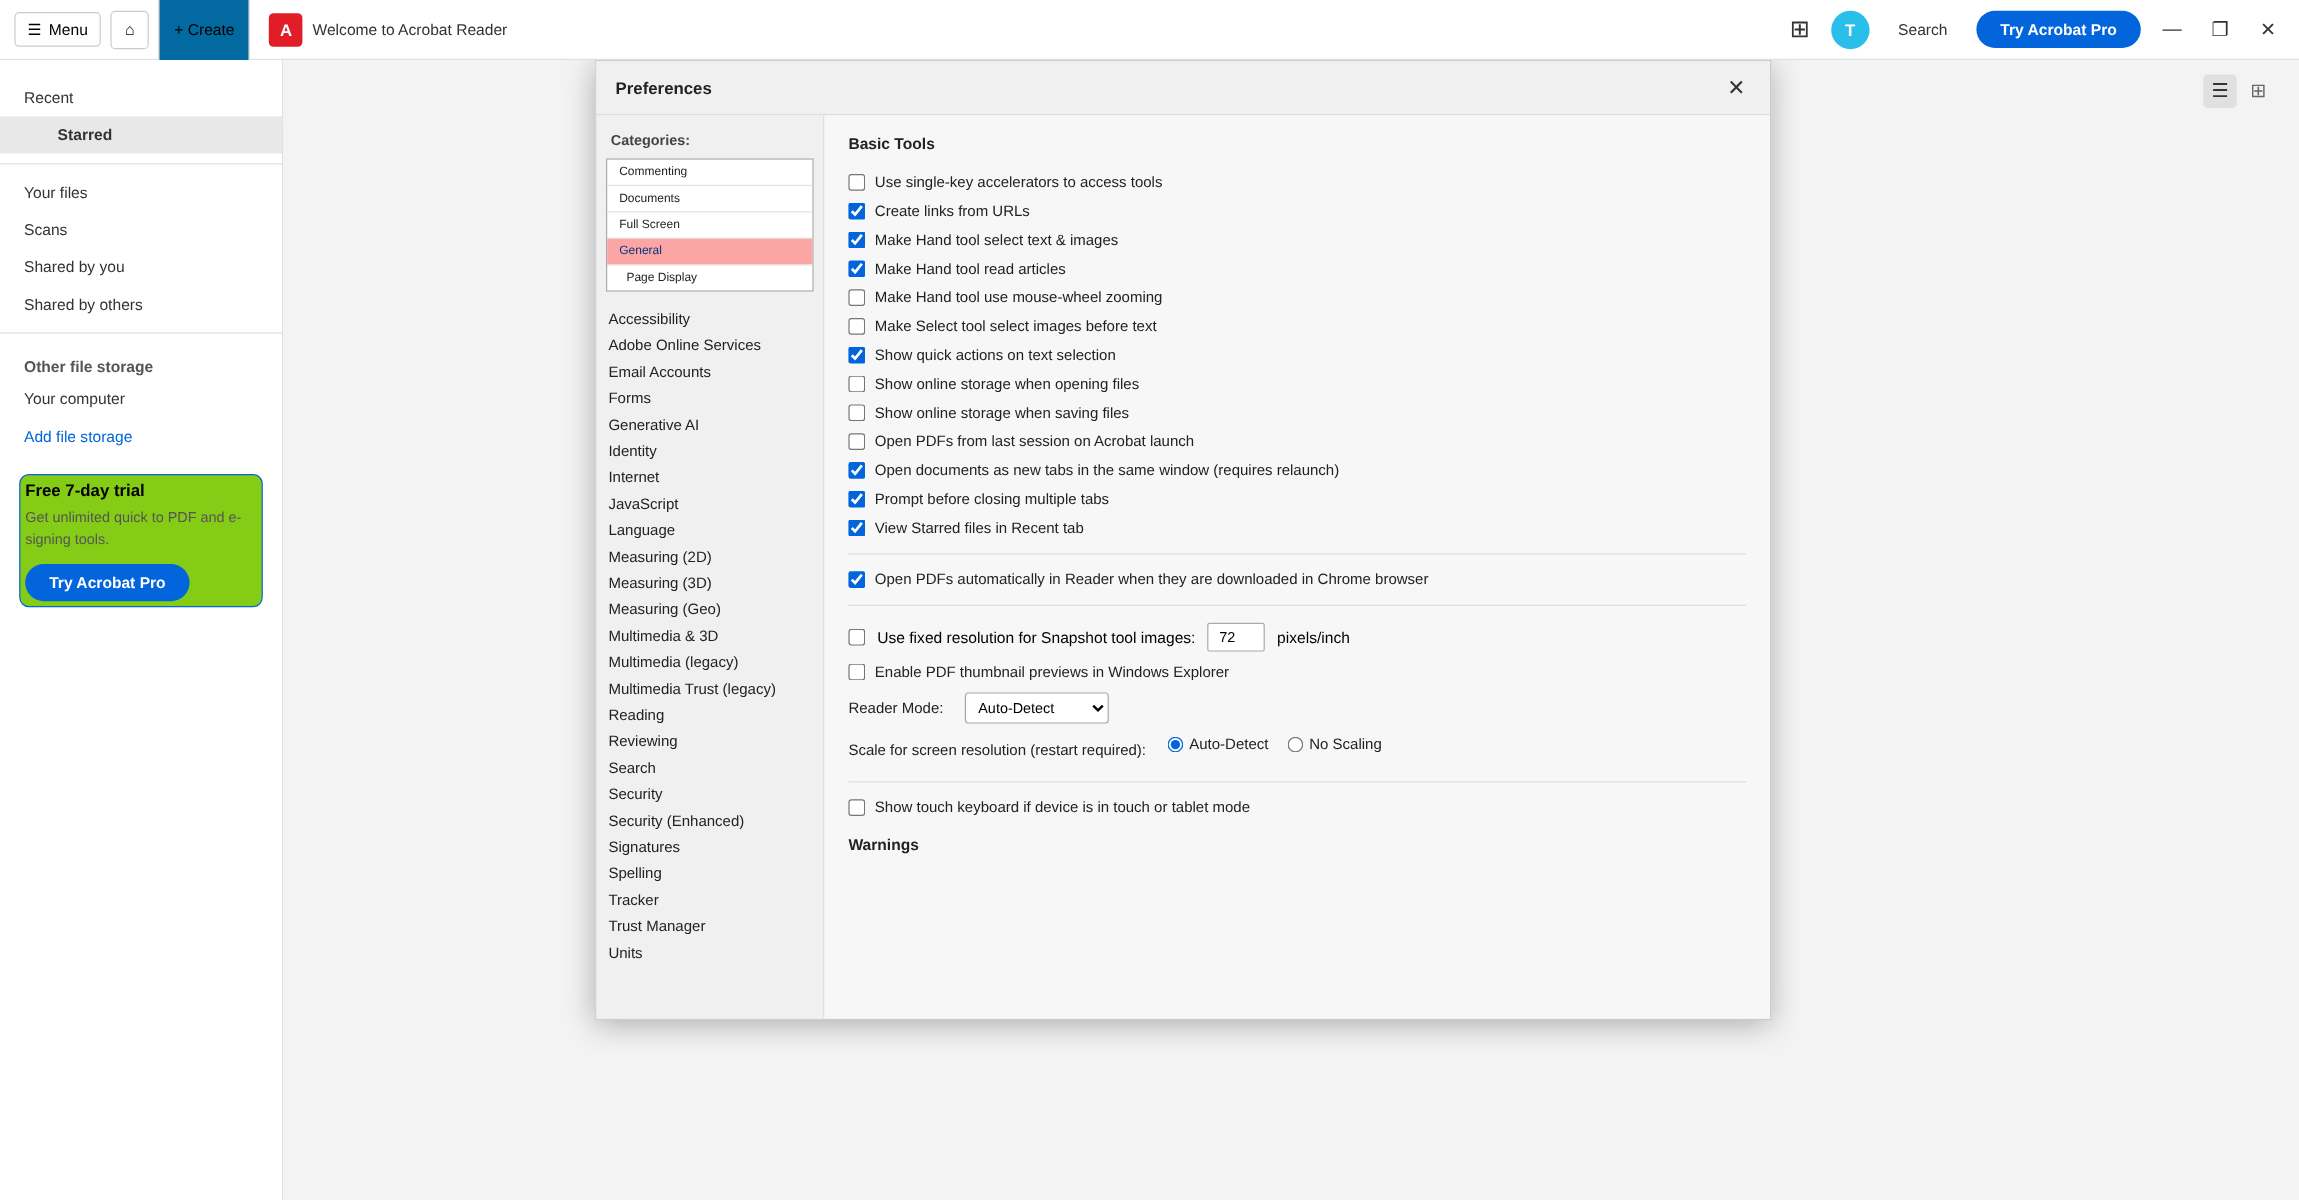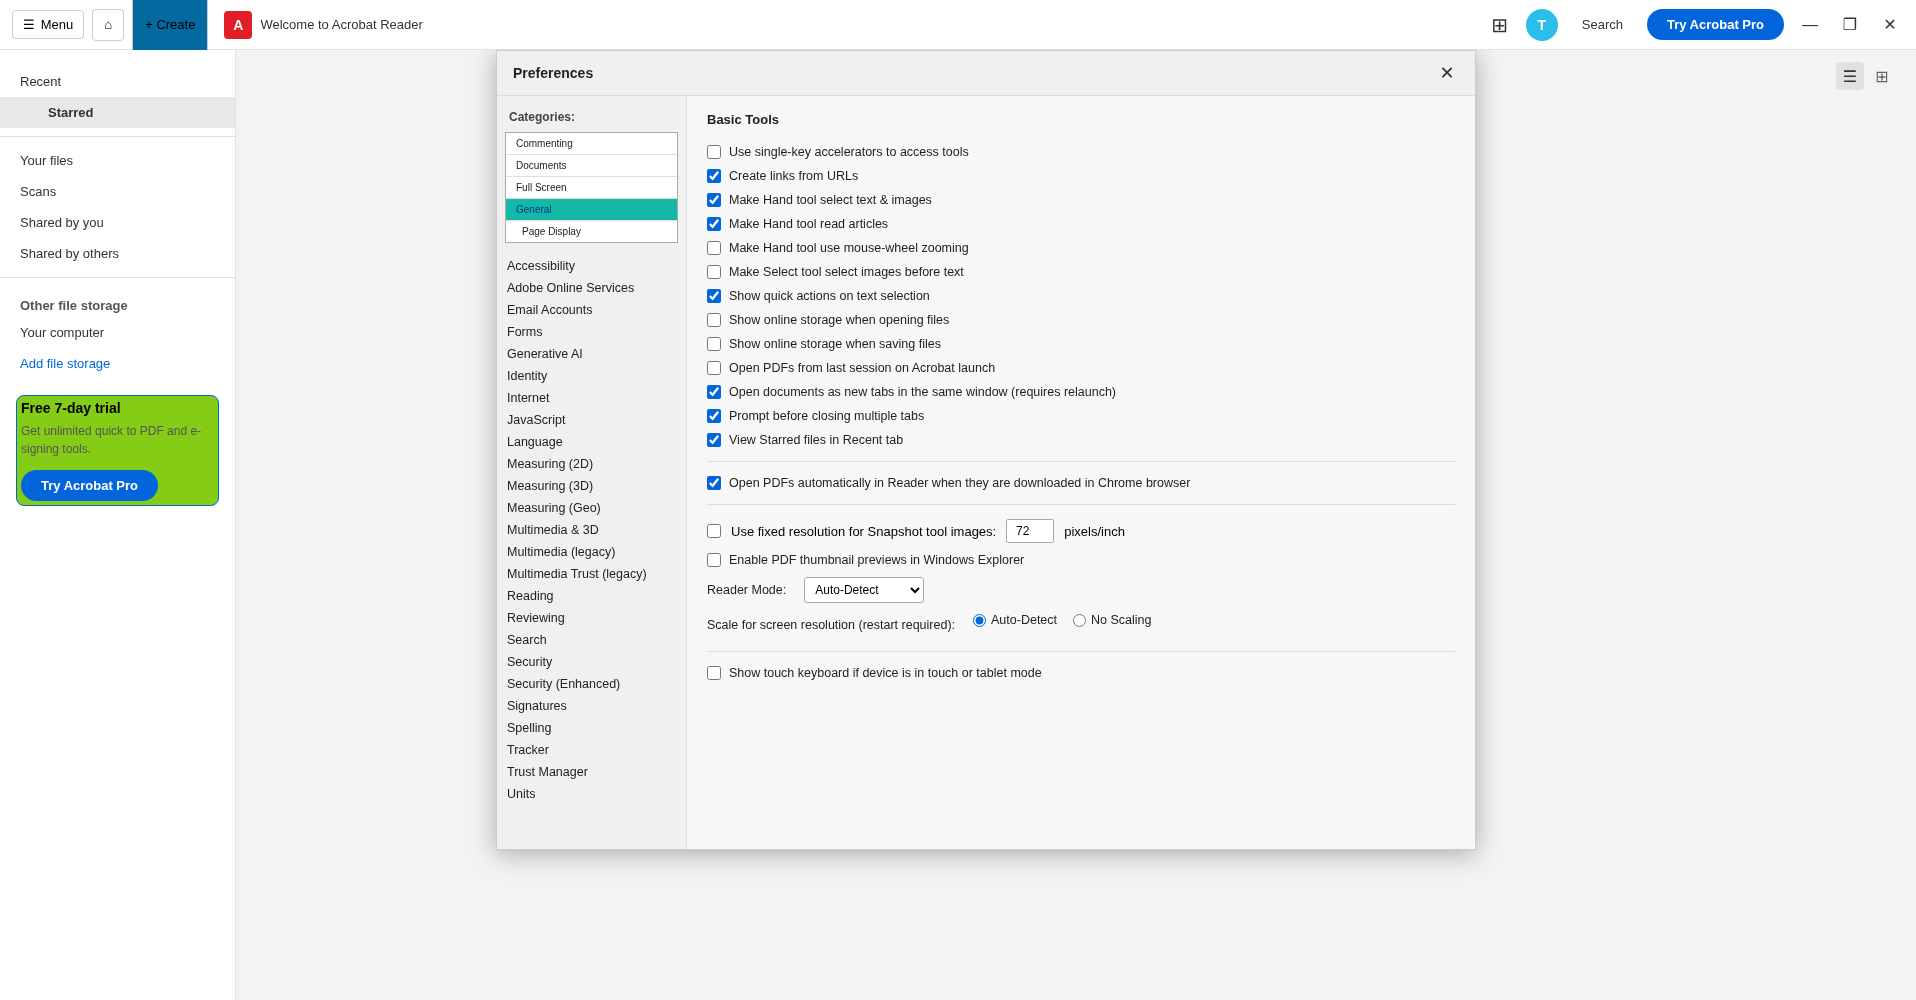--- a/index.html
+++ b/index.html
@@ -251,21 +251,21 @@
       background: #fff;
     }
     .category-item {
       padding: 5px 10px;
       cursor: pointer;
       font-size: 10px;
       color: #222;
       border-bottom: 1px solid #e0e0e0;
     }
     .category-item:last-child { border-bottom: none; padding-left: 16px; }
-    .category-item.selected { background: #14b8a6; color: #003580; }
+    .category-item.selected { background: #fca5a5; color: #003580; }
 
     .category-separator { height: 8px; }
 
     .category-item-plain {
       padding: 4px 10px;
       cursor: pointer;
       font-size: 12.5px;
       color: #222;
     }
 
@@ -595,19 +595,20 @@
               </div>
             </div>
 
             <div class="settings-separator"></div>
 
             <div class="setting-row">
               <input type="checkbox" class="setting-checkbox" id="s17" style="">
               <label for="s17">Show touch keyboard if device is in touch or tablet mode</label>
             </div>
 
+            <div class="warnings-label" style="margin-top:16px;">Warnings</div>
           </div>
         </div>
       </div>
 
     </div>
   </div>
 </div>
 
 </body></html>

